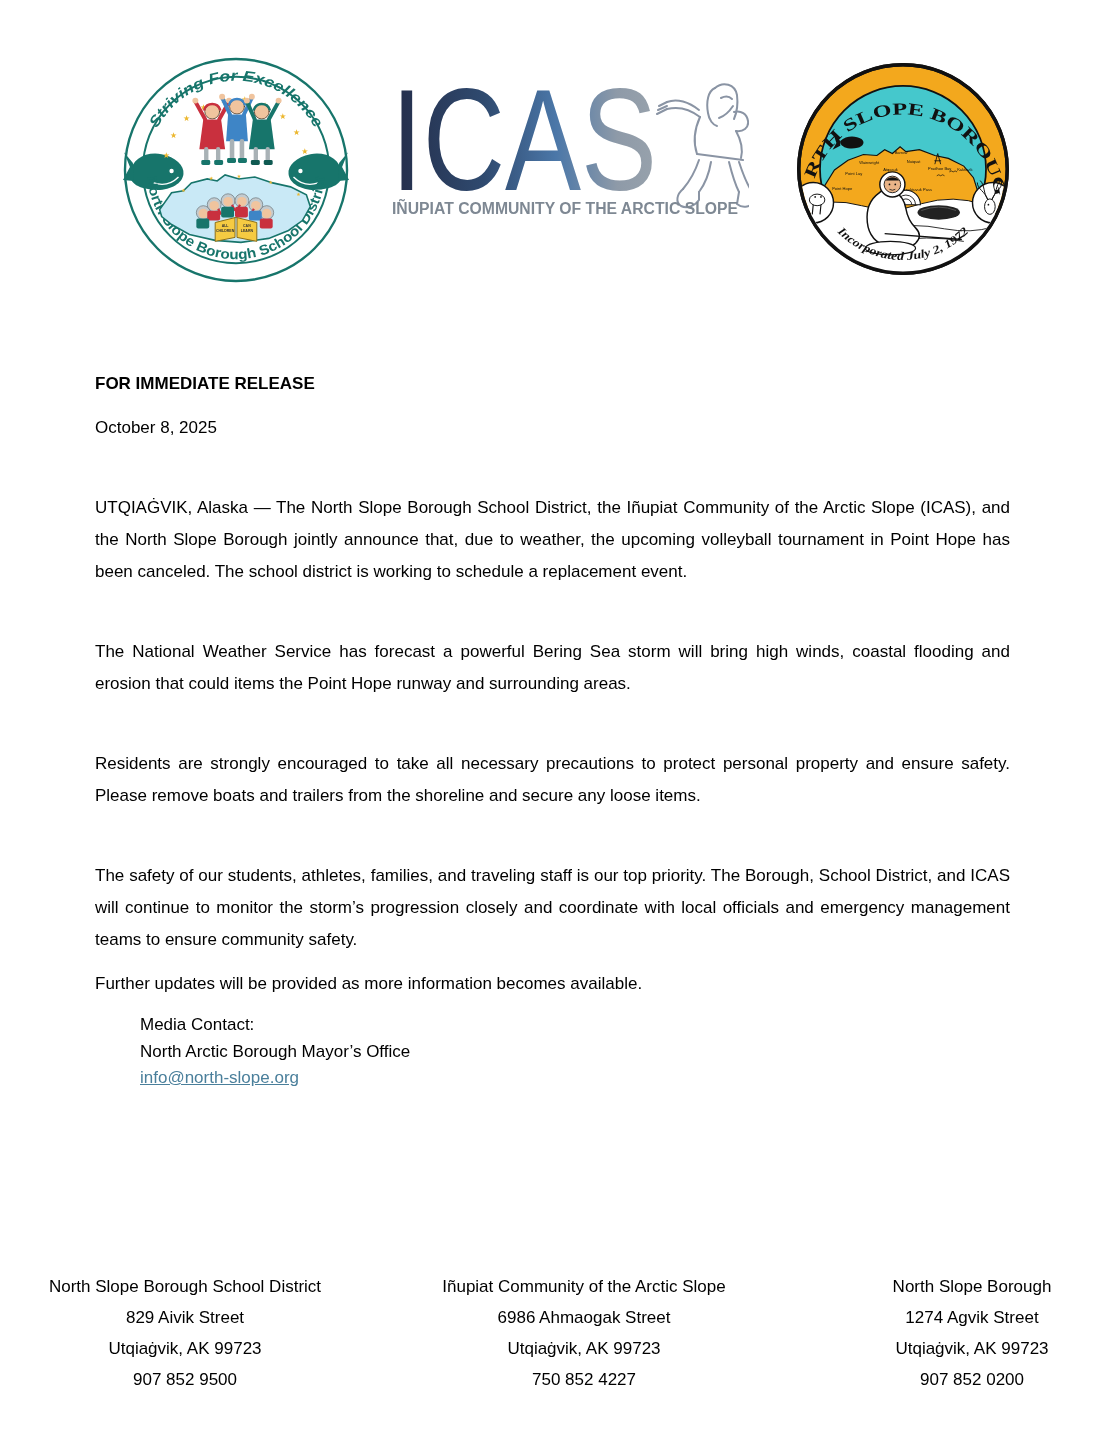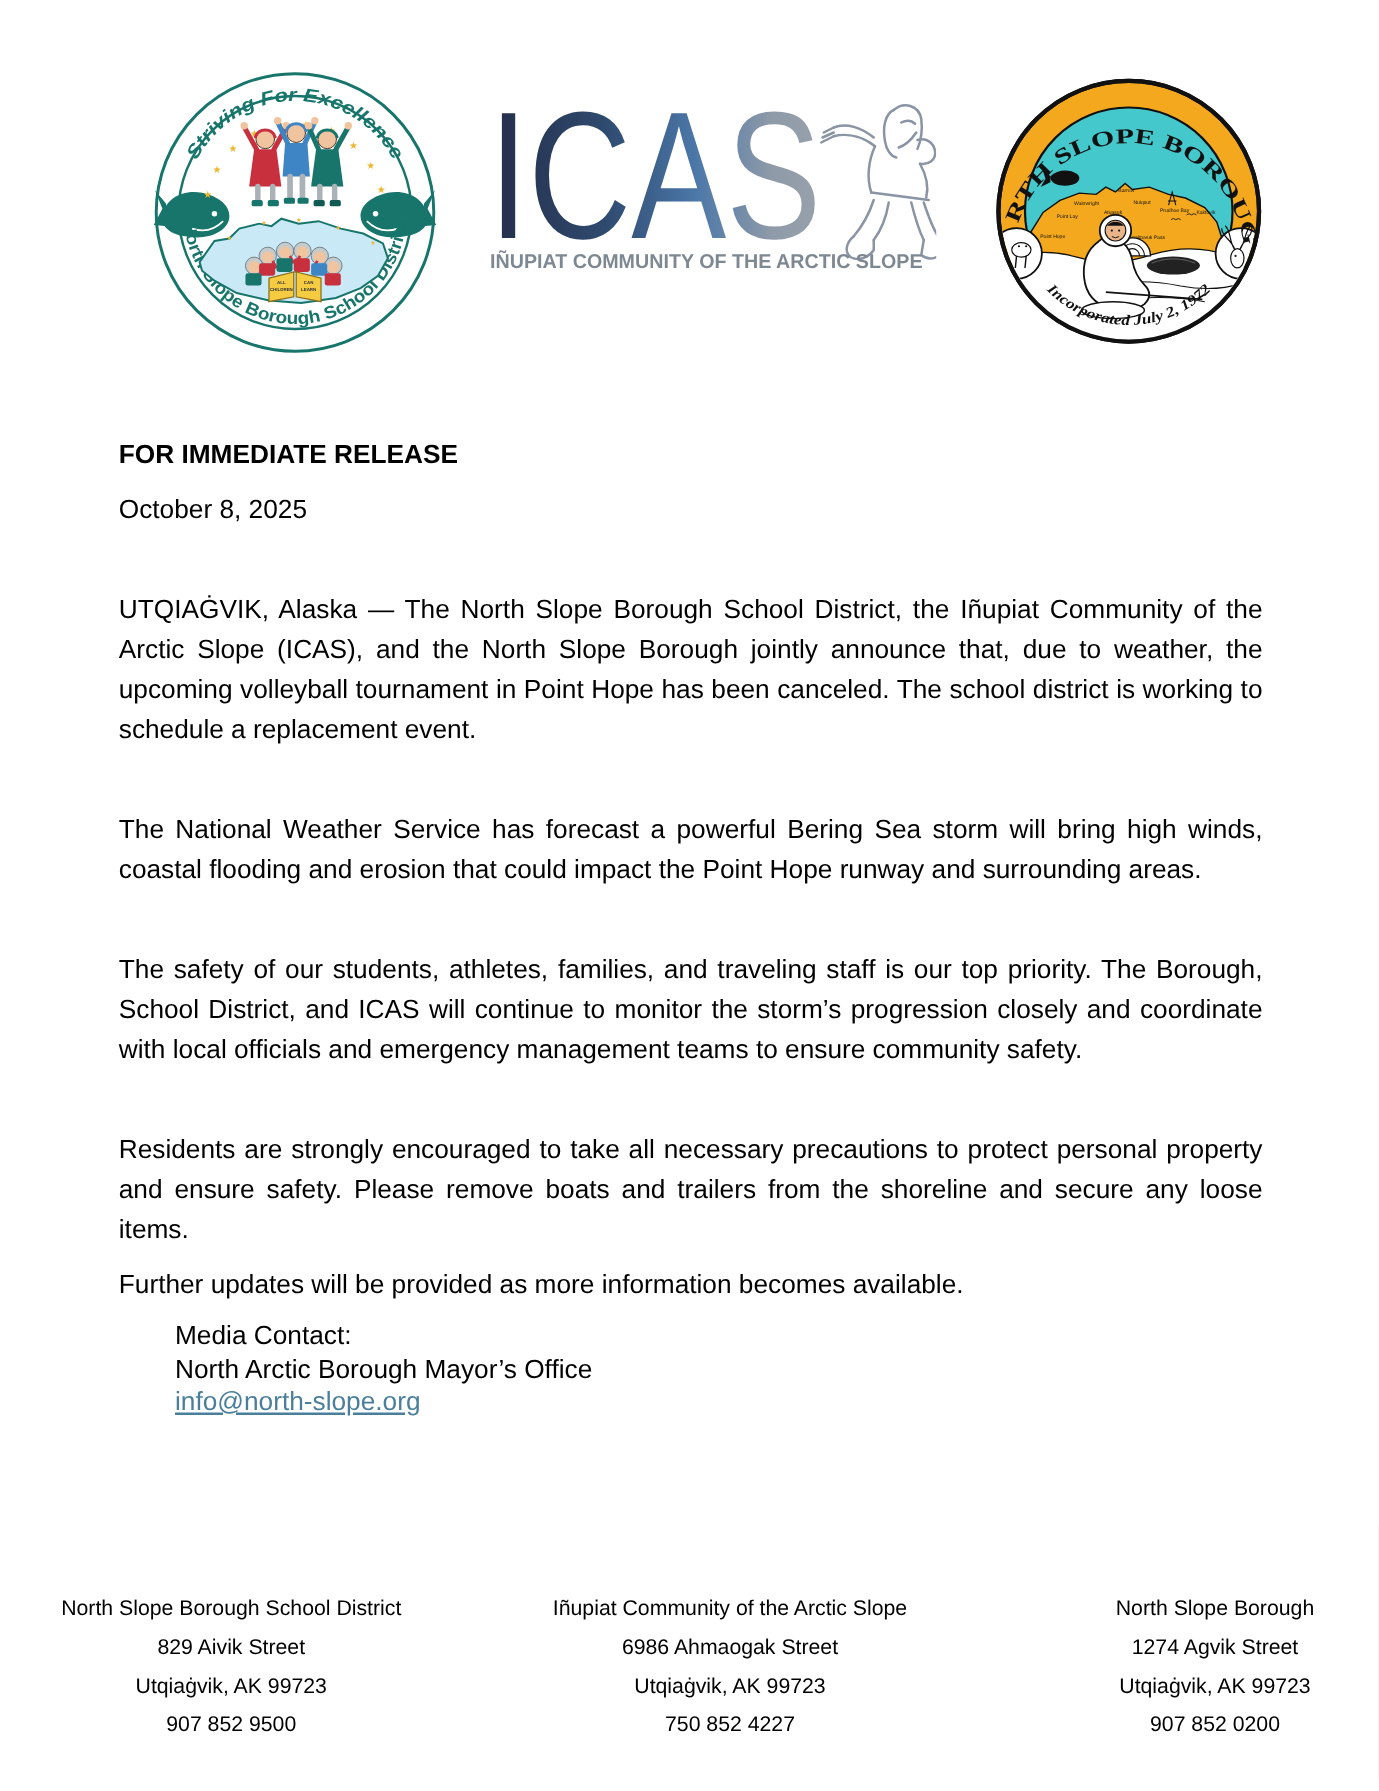--- a/index.html
+++ b/index.html
@@ -11,22 +11,22 @@
     font-family:"Liberation Sans", sans-serif;
     color:#000;
     overflow:hidden;
   }
   .logo { position:absolute; }
   #logo-school { left:122px; top:56px; width:228px; height:228px; }
   #logo-icas   { left:391px; top:74px; width:358px; height:152px; }
   #logo-nsb    { left:792px; top:58px; width:222px; height:222px; }
 
   .content {
-    position:absolute; left:95px; top:348px; width:915px;
-    font-size:21px; line-height:32px;
+    position:absolute; left:95px; top:368px; width:915px;
+    font-size:17px; line-height:32px;
   }
   .content p { margin:0 0 12px 0; }
   .content p.just { text-align:justify;margin-top:48px; }
   .release-heading { font-weight:bold; }
   .contact-block { line-height:26.5px; margin-top:0;margin-left:45px; }
   .email-link { color:#4A7F9B; }
 
   .footer {
     position:absolute; left:0; top:1271px; width:1103px;
     font-size:17px; line-height:31px;
@@ -299,23 +299,23 @@
     <text class="serif-arc" font-size="12" font-style="italic" font-weight="bold" fill="#111111">
       <textPath href="#nsb-arc-bottom" startOffset="50%" text-anchor="middle" textLength="152" lengthAdjust="spacingAndGlyphs">Incorporated July 2, 1972</textPath>
     </text>
     <circle cx="115" cy="115" r="108" fill="none" stroke="#111111" stroke-width="3.5"></circle>
   </svg>
 
   <div class="content">
     <p class="release-heading">FOR IMMEDIATE RELEASE</p>
     <p>October 8, 2025</p>
     <p class="just">UTQIAĠVIK, Alaska — The North Slope Borough School District, the Iñupiat Community of the Arctic Slope (ICAS), and the North Slope Borough jointly announce that, due to weather, the upcoming volleyball tournament in Point Hope has been canceled. The school district is working to schedule a replacement event.</p>
-    <p class="just">The National Weather Service has forecast a powerful Bering Sea storm will bring high winds, coastal flooding and erosion that could impact the Point Hope runway and surrounding areas.</p>
+    <p class="just">The National Weather Service has forecast a powerful Bering Sea storm will bring high winds, coastal flooding and erosion that could items the Point Hope runway and surrounding areas.</p>
+    <p class="just">Residents are strongly encouraged to take all necessary precautions to protect personal property and ensure safety. Please remove boats and trailers from the shoreline and secure any loose items.</p>
     <p class="just">The safety of our students, athletes, families, and traveling staff is our top priority. The Borough, School District, and ICAS will continue to monitor the storm’s progression closely and coordinate with local officials and emergency management teams to ensure community safety.</p>
-    <p class="just">Residents are strongly encouraged to take all necessary precautions to protect personal property and ensure safety. Please remove boats and trailers from the shoreline and secure any loose items.</p>
     <p>Further updates will be provided as more information becomes available.</p>
     <div class="contact-block">
       <div>Media Contact:</div>
       <div>North Arctic Borough Mayor’s Office</div>
       <div><a href="#" class="email-link">info@north-slope.org</a></div>
     </div>
   </div>
 
   <div class="footer">
     <div class="fcol fcol-1">

